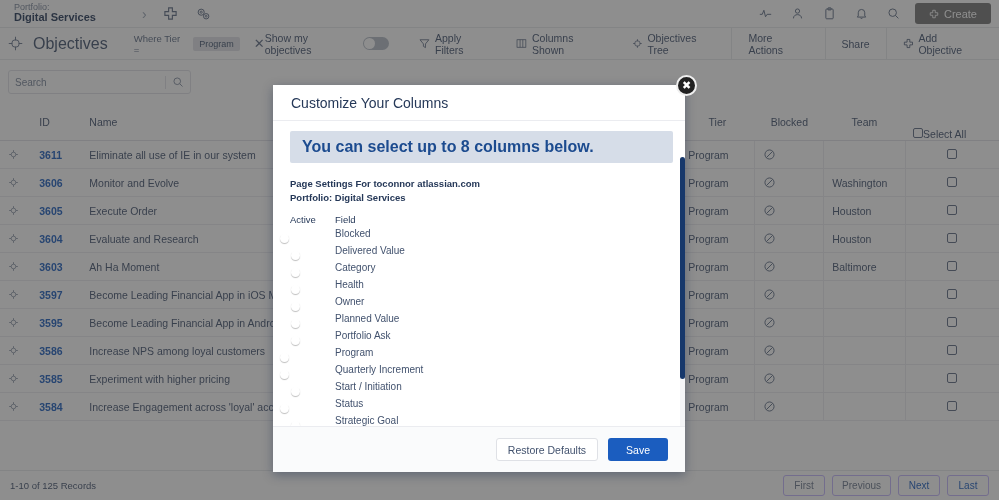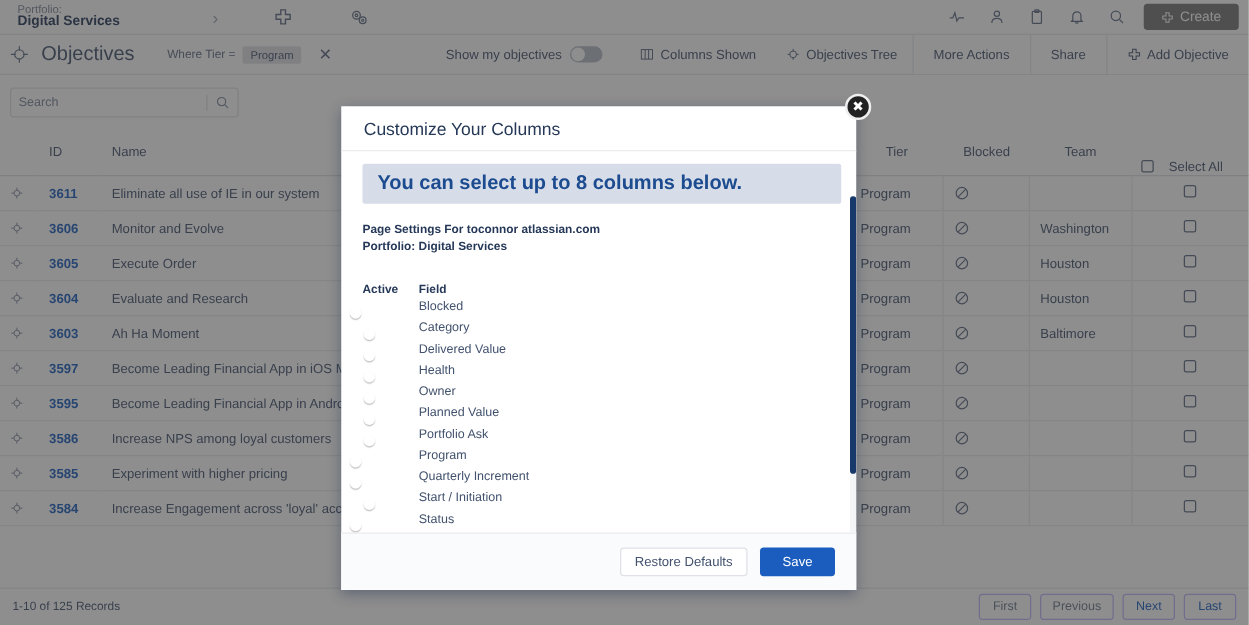--- a/index.html
+++ b/index.html
@@ -18,21 +18,21 @@
     position: absolute; inset: 0;
     background: rgba(49,49,49,0.55);
     z-index: 50;
   }
 
   
   .topbar {
     position: relative; height: 28px;
     background: #fff;
     border-bottom: 1px solid #e6e8ec;
-    display: flex; align-items: center; gap: 28px;
+    display: flex; align-items: center;
   }
   .brand { padding-left: 14px; line-height: 1.05; }
   .brand .pf-label { font-size: 9px; color: #7a869a; }
   .brand .pf-name  { font-size: 11px; color: #253858; font-weight: bold; }
   .chev { margin-left: 46px; color: #9aa4b4; font-size: 14px; }
   .topicon { margin-left: 16px; color: #5e6c84; display: flex; align-items: center; }
   .topright { margin-left: auto; display: flex; align-items: center; gap: 10px; padding-right: 8px; }
   .circ-ico {
     width: 22px; height: 22px; border-radius: 50%;
     display: flex; align-items: center; justify-content: center;
@@ -118,21 +118,21 @@
   .c-team { width: 78px; }
   .c-sel  { width: 90px; }
   td.ctr, th.ctr { text-align: center !important; }
   .idlink { color: #1b5dbf; font-weight: bold; cursor: pointer; }
   .name-cell { color: #42526e; white-space: nowrap; overflow: hidden; text-overflow: clip; }
   .vline { border-left: 1px solid #ebecf0; }
   .cbox {
     width: 10px; height: 10px; border: 1px solid #5e6c84;
     border-radius: 2px; display: inline-block; background: #fff; cursor:pointer;
   }
-  .selall { display: flex; align-items: flex-start; gap: 12px; margin-top: 24px; }
+  .selall { display: flex; align-items: flex-start; gap: 0; margin-top: 24px; }
 
   
   .bottombar {
     position: absolute; left: 0; right: 0; bottom: 0; height: 30px;
     background: #fff; border-top: 1px solid #e6e8ec;
     display: flex; align-items: center; padding: 0 10px;
   }
   .records { font-size: 9.5px; color: #42526e; }
   .pager { margin-left: auto; display: flex; gap: 7px; }
   .pg {
@@ -165,22 +165,22 @@
     flex: 1; overflow: hidden; position: relative;
     padding: 10px 12px 0 17px;
   }
   .banner {
     background: #d6dde8; color: #1c4b8f; font-size: 16px; font-weight: bold;
     height: 32px; display: flex; align-items: center; padding-left: 12px;
     border-radius: 2px; margin-bottom: 14px;
   }
   .settings-line { font-size: 9.5px; color: #253858; font-weight: bold; line-height: 1.45; }
   .field-head {
-    display: flex; margin-top: 21px; font-size: 9.5px;
-    color: #253858; font-weight: bold;
+    display: flex; margin-top: 9px; font-size: 9.5px;
+    color: #253858; font-weight: normal;
   }
   .col-active { width: 45px; }
   .fieldrow {
     display: flex; align-items: center; height: 17px; margin-top: 0px;
   }
   .fieldrow .sw-cell { width: 45px; }
   .sw {
     width: 22px; height: 11px; border-radius: 6px; background: #d4d6da;
     position: relative; cursor: pointer; box-shadow: inset 0 0 0 1px #cfd2d7;
   }
@@ -296,20 +296,26 @@
 
     <div class="hdr-actions">
       <div class="toggle-wrap">
         <span class="toggle-label">Show my objectives</span>
         <span class="switch">
             <span class="knob"></span>
           </span>
       </div>
       <div class="hdr-item">
         <svg width="11" height="11" viewBox="0 0 16 16">
+            <path d="M1.5 2.5h13L9.5 8.6V14l-3-1.8V8.6z" fill="none" stroke="#42526e" stroke-width="1.1"></path>
+          </svg>
+        <span>Apply Filters</span>
+      </div>
+      <div class="hdr-item">
+        <svg width="11" height="11" viewBox="0 0 16 16">
             <rect x="1.5" y="2.5" width="13" height="11" fill="none" stroke="#42526e" stroke-width="1"></rect>
             <line x1="6" y1="2.5" x2="6" y2="13.5" stroke="#42526e" stroke-width="1"></line>
             <line x1="10" y1="2.5" x2="10" y2="13.5" stroke="#42526e" stroke-width="1"></line>
           </svg>
         <span>Columns Shown</span>
       </div>
       <div class="hdr-item">
         <svg width="11" height="11" viewBox="0 0 20 20">
             <circle cx="10" cy="10" r="5" fill="none" stroke="#42526e" stroke-width="1.2"></circle>
             <line x1="10" y1="2" x2="10" y2="6" stroke="#42526e" stroke-width="1.2"></line>
@@ -636,25 +642,25 @@
       <span class="col-active">Active</span>
       <span>Field</span>
     </div>
     <div id="fieldlist">
         <div class="fieldrow">
           <span class="sw-cell"><span class="sw on"><span class="k"></span></span></span>
           <span class="fieldname">Blocked</span>
         </div>
         <div class="fieldrow">
           <span class="sw-cell"><span class="sw"><span class="k"></span></span></span>
+          <span class="fieldname">Delivered Value</span>
+        </div>
+        <div class="fieldrow">
+          <span class="sw-cell"><span class="sw"><span class="k"></span></span></span>
           <span class="fieldname">Category</span>
-        </div>
-        <div class="fieldrow">
-          <span class="sw-cell"><span class="sw"><span class="k"></span></span></span>
-          <span class="fieldname">Delivered Value</span>
         </div>
         <div class="fieldrow">
           <span class="sw-cell"><span class="sw"><span class="k"></span></span></span>
           <span class="fieldname">Health</span>
         </div>
         <div class="fieldrow">
           <span class="sw-cell"><span class="sw"><span class="k"></span></span></span>
           <span class="fieldname">Owner</span>
         </div>
         <div class="fieldrow">

